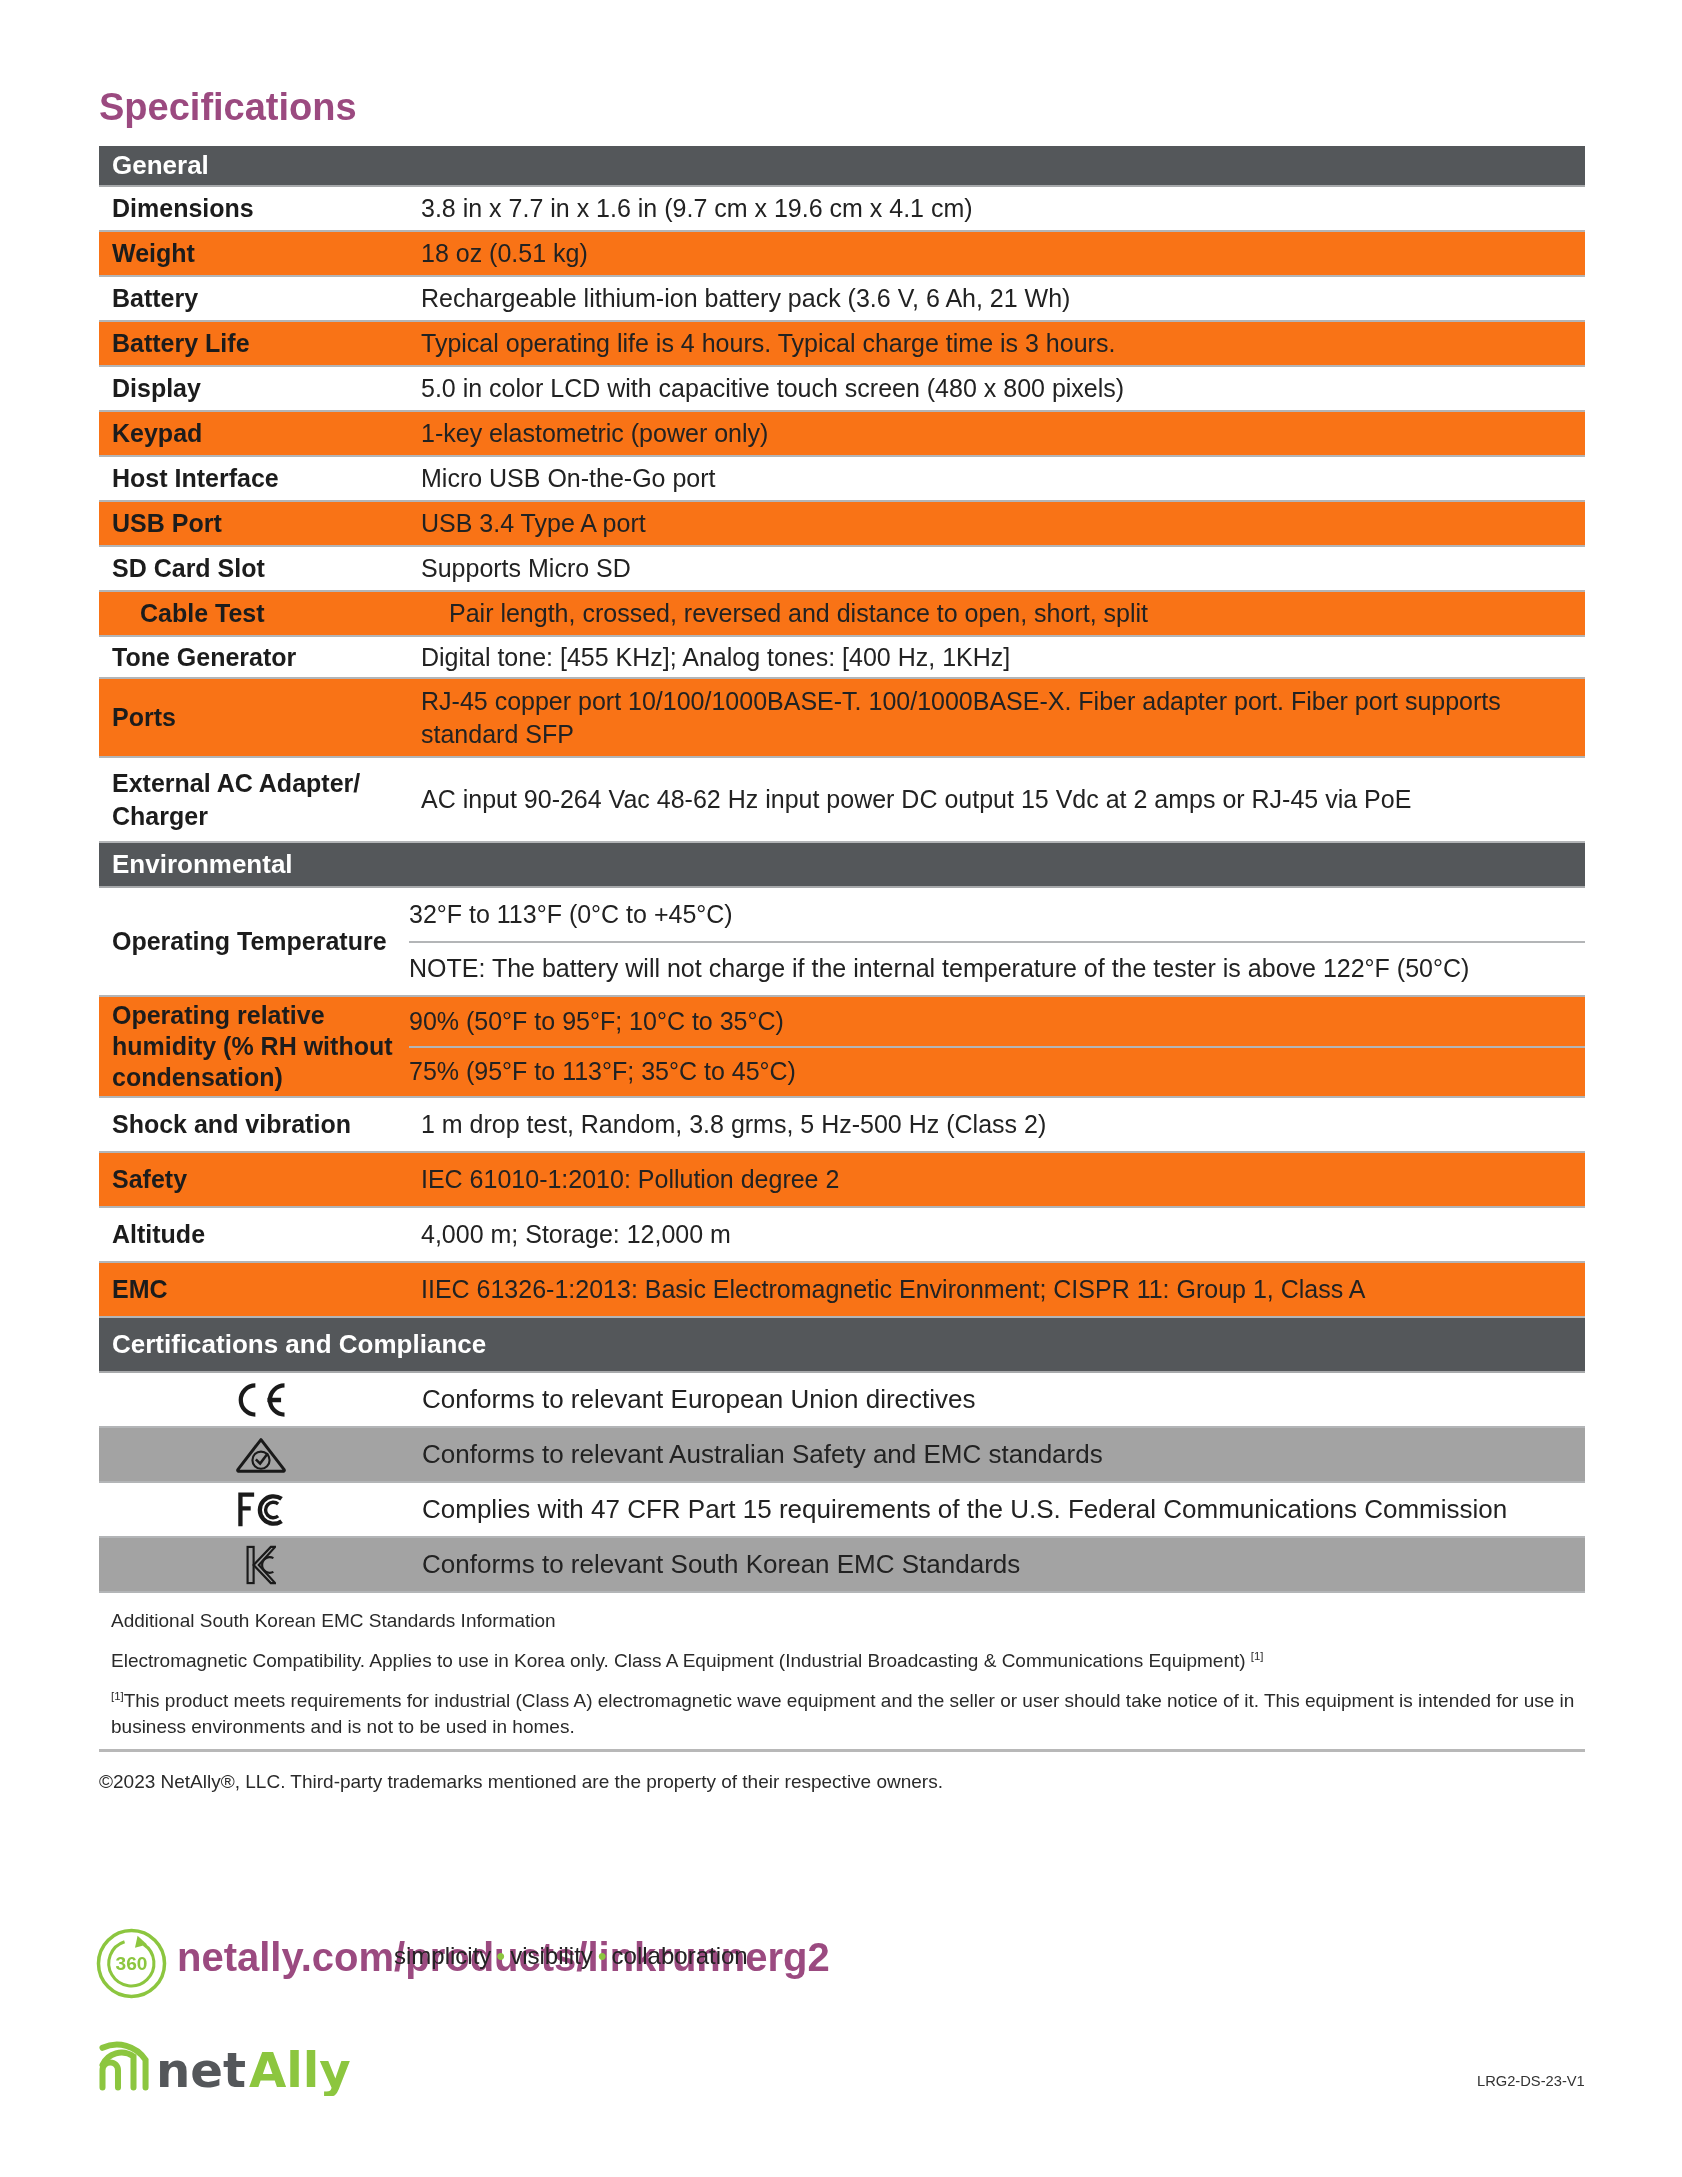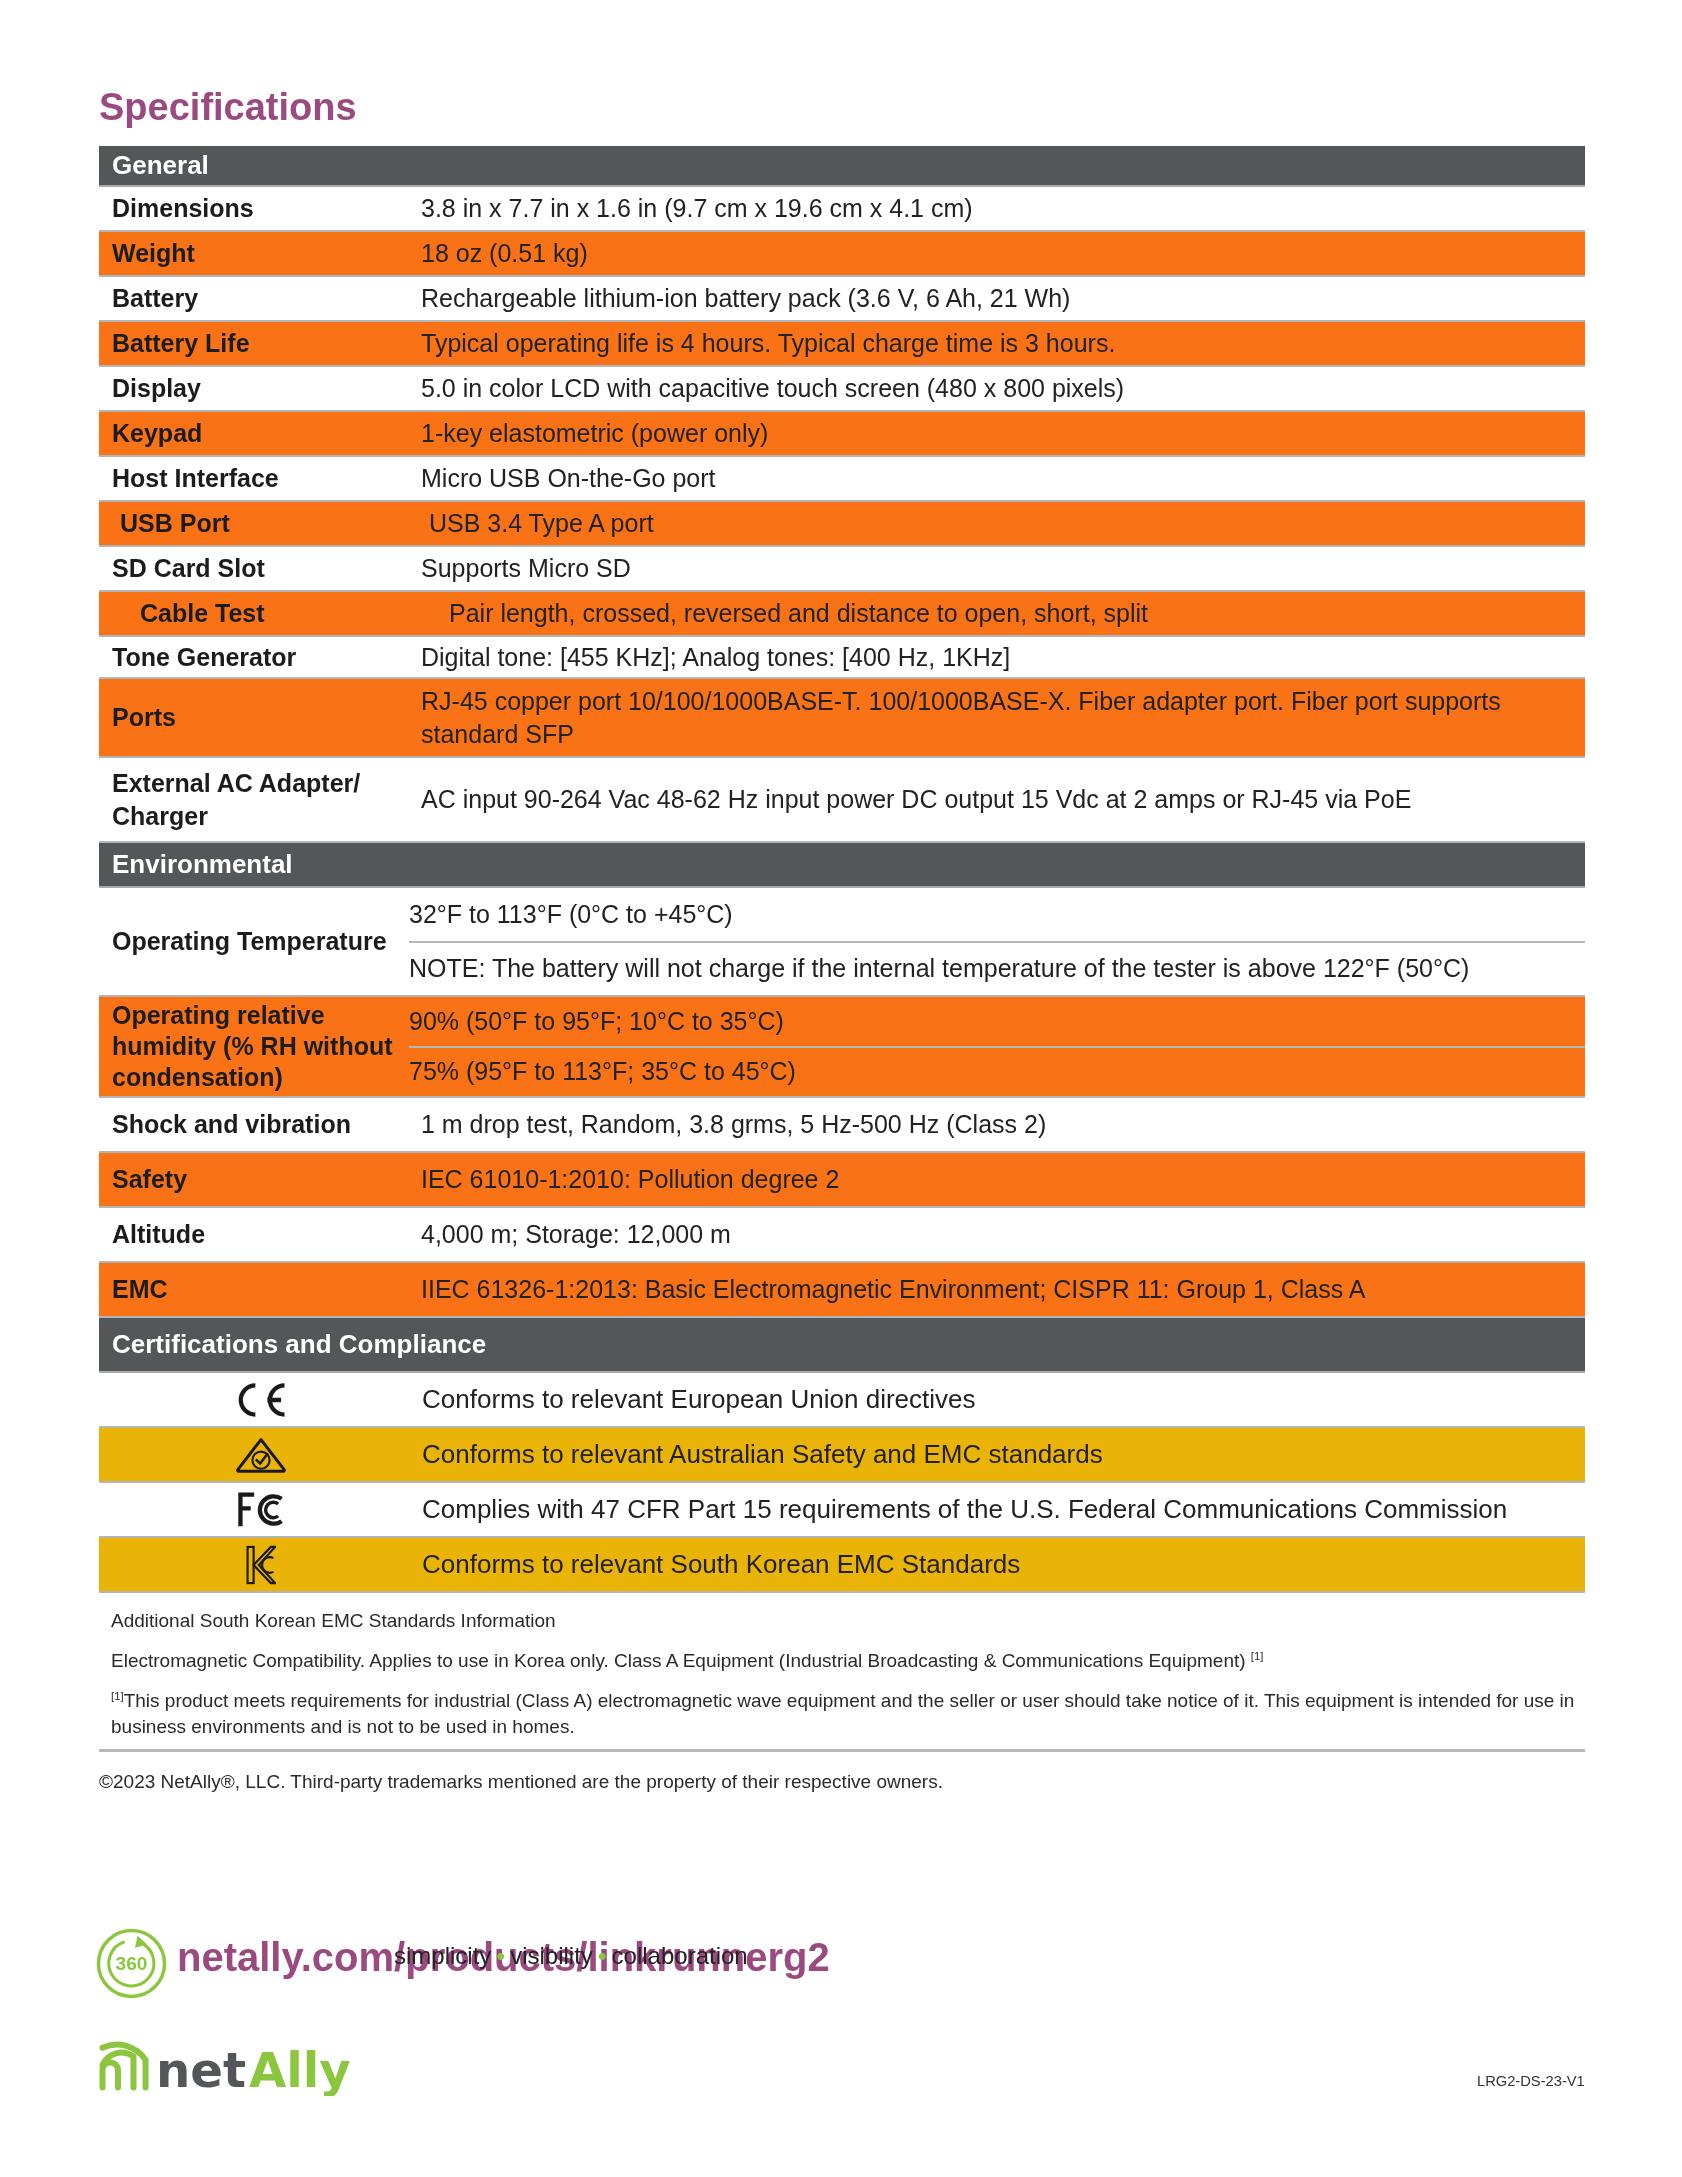--- a/index.html
+++ b/index.html
@@ -13,21 +13,21 @@
               border-bottom: 2.6px solid #a7a9ab; }
   .row { display: flex; box-sizing: border-box; border-bottom: 2.6px solid #b3b5b7; }
   .row.alt { background: #f97316; }
   .row .lbl { width: 322px; padding-left: 13px; box-sizing: border-box; font-weight: bold; font-size: 25px;
               display: flex; align-items: center; line-height: 33px; color: #1c1c1c; }
   .row .val { flex: 1; font-size: 25px; display: flex; align-items: center; line-height: 33px; color: #222; padding-right: 17.3px; }
   .row .subvals { flex: 1; display: flex; flex-direction: column; }
   .row .subvals .sv { flex: 1; display: flex; align-items: center; font-size: 25px; color: #222; }
   .row .subvals .sv + .sv { border-top: 2.6px solid #b3b5b7; }
   .cert-row { display: flex; box-sizing: border-box; border-bottom: 2.6px solid #b3b5b7; height: 55px; }
-  .cert-row.alt { background: #eab308; }
+  .cert-row.alt { background: #a3a3a3; }
   .cert-row .ico { width: 323px; display: flex; align-items: center; justify-content: center; }
   .cert-row .ctext { flex: 1; display: flex; align-items: center; font-size: 26px; color: #222; }
   .notes { left: 111px; width: 1470px; font-size: 19px; color: #2a2a2a; line-height: 26px; }
   .rule { left: 99px; width: 1486px; height: 2.6px; background: #b8b8b8; }
   .copy { left: 99px; font-size: 19px; color: #2a2a2a; }
   .url { left: 177px; top: 1935px; font-size: 40px; font-weight: bold; color: #9b4a80; }
   .tagline { left: 394px; top: 1942px; font-size: 24px; color: #222; }
   .tagline .dot { color: #8cc63f; font-weight: bold; padding: 0 5.2px; }
   .doccode { left: 1477px; top: 2073px; font-size: 14.7px; color: #333; }
   sup { font-size: 60%; }
@@ -62,21 +62,21 @@
         <div class="val">5.0 in color LCD with capacitive touch screen (480 x 800 pixels)</div>
       </div>
       <div class="row alt" style="height: 45px;">
         <div class="lbl">Keypad</div>
         <div class="val">1-key elastometric (power only)</div>
       </div>
       <div class="row" style="height: 45px;">
         <div class="lbl">Host Interface</div>
         <div class="val">Micro USB On-the-Go port</div>
       </div>
-      <div class="row alt" style="height: 45px; padding-left: 8px;">
+      <div class="row alt" style="height: 45px;">
         <div class="lbl">USB Port</div>
         <div class="val">USB 3.4 Type A port</div>
       </div>
       <div class="row" style="height: 45px;">
         <div class="lbl">SD Card Slot</div>
         <div class="val">Supports Micro SD</div>
       </div>
       <div class="row alt" style="height: 45px; padding-left: 28px;">
         <div class="lbl">Cable Test</div>
         <div class="val">Pair length, crossed, reversed and distance to open, short, split</div>

